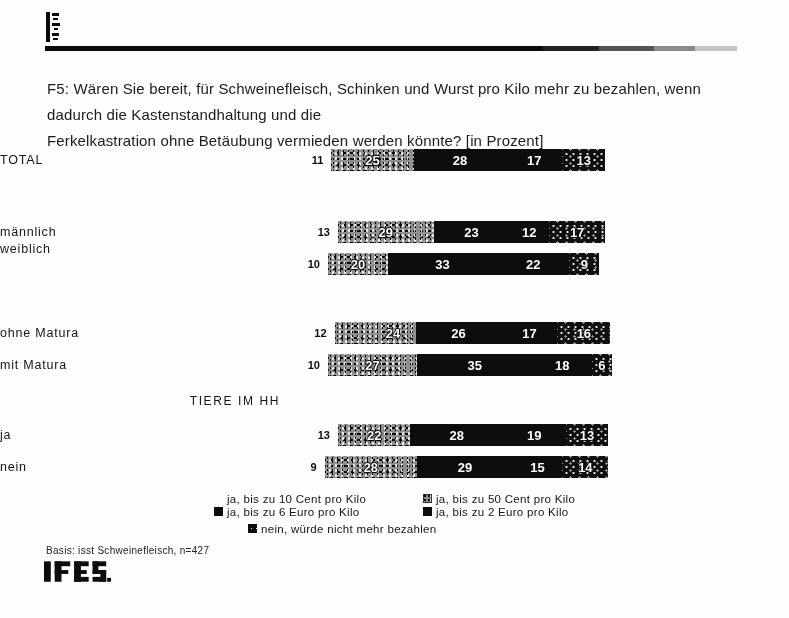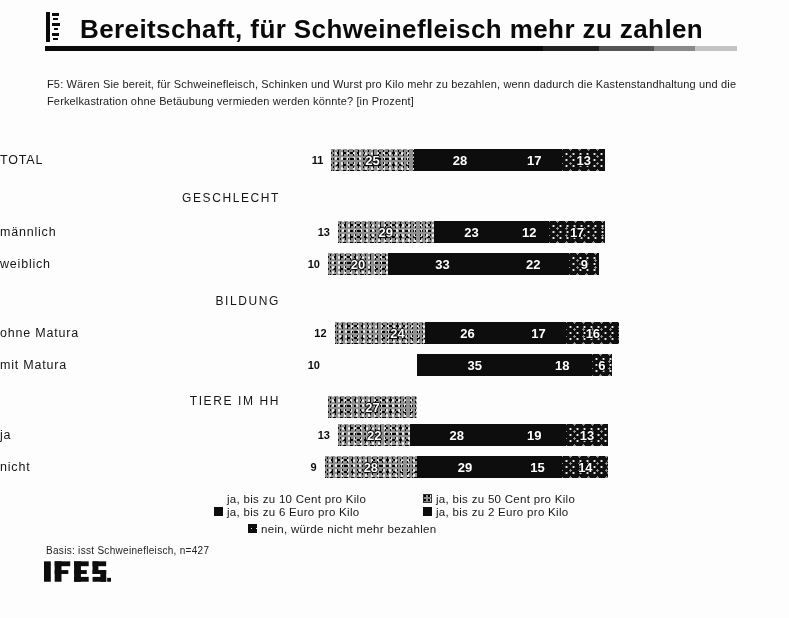--- a/index.html
+++ b/index.html
@@ -7,22 +7,22 @@
         font-family:"Liberation Sans",sans-serif;color:#141414;}
 
   
   .hdr-icon{position:absolute;left:45px;top:12px;}
   .title{position:absolute;left:80px;top:14px;font-size:26px;font-weight:bold;
          letter-spacing:.4px;color:#0a0a0a;white-space:nowrap;}
   .rule{position:absolute;left:45px;top:46px;width:692px;height:5px;
         background:linear-gradient(90deg,#0a0a0a 0 72%,#222 72% 80%,#555 80% 88%,#8a8a8a 88% 94%,#c4c4c4 94% 100%);}
 
   
-  .question{position:absolute;left:47px;top:76px;width:712px;font-size:11px;
-            line-height:17px;letter-spacing:.15px;color:#1c1c1c;}
+  .question{position:absolute;left:47px;top:76px;width:712px;font-size:15px;
+            line-height:26px;letter-spacing:.15px;color:#1c1c1c;}
 
   
   .chart{position:absolute;left:0;top:0;width:789px;height:618px;}
   .group-label{position:absolute;left:0;width:280px;text-align:right;font-size:12px;
                letter-spacing:1.6px;color:#161616;white-space:nowrap;}
   .row-label{position:absolute;left:0;width:287px;text-align:left;font-size:12.5px;
              letter-spacing:.8px;color:#161616;white-space:nowrap;}
   .bar{position:absolute;height:22px;display:flex;}
   .seg{height:22px;display:flex;align-items:center;justify-content:center;box-sizing:border-box;}
   .seg-white{background:transparent;justify-content:flex-end;}
@@ -71,21 +71,20 @@
     <g fill="#0a0a0a">
       <rect x="1" y="0" width="4" height="30"></rect>
       <rect x="7" y="1" width="7" height="3"></rect>
       <rect x="8" y="6" width="5" height="2"></rect>
       <rect x="7" y="11" width="8" height="3"></rect>
       <rect x="9" y="16" width="4" height="2"></rect>
       <rect x="7" y="21" width="7" height="3"></rect>
       <rect x="8" y="26" width="5" height="2"></rect>
     </g>
   </svg>
-  <div class="title">Bereitschaft, für Schweinefleisch mehr zu zahlen</div>
   <div class="rule"></div>
 
   <div class="question">
     <div>F5: Wären Sie bereit, für Schweinefleisch, Schinken und Wurst pro Kilo mehr zu bezahlen, wenn dadurch die Kastenstandhaltung und die</div>
     <div>Ferkelkastration ohne Betäubung vermieden werden könnte? [in Prozent]</div>
   </div>
 
   <div class="chart">
       <div class="row-label" style="top: 153px;">TOTAL</div>
       <div class="bar" style="left: 295px; top: 149px;">
@@ -98,82 +97,80 @@
         <div class="seg seg-black" style="width: 92.4px;">
           <span class="num">28</span>
         </div>
         <div class="seg seg-black" style="width: 56.1px;">
           <span class="num">17</span>
         </div>
         <div class="seg seg-dark" style="width: 42.9px;">
           <span class="num">13</span>
         </div>
       </div>
-      <div class="group-label" style="top: 191px;">GESCHLECHT</div>
       <div class="row-label" style="top: 225px;">männlich</div>
       <div class="bar" style="left: 295px; top: 221px;">
         <div class="seg seg-white" style="width: 42.9px;">
           <span class="num-out">13</span>
         </div>
         <div class="seg seg-dither" style="width: 95.7px;">
           <span class="num">29</span>
         </div>
         <div class="seg seg-black" style="width: 75.9px;">
           <span class="num">23</span>
         </div>
         <div class="seg seg-black" style="width: 39.6px;">
           <span class="num">12</span>
         </div>
         <div class="seg seg-dark" style="width: 56.1px;">
           <span class="num">17</span>
         </div>
       </div>
-      <div class="row-label" style="top: 257px;">weiblich</div>
+      <div class="row-label" style="top: 242px;">weiblich</div>
       <div class="bar" style="left: 295px; top: 253px;">
         <div class="seg seg-white" style="width: 33px;">
           <span class="num-out">10</span>
         </div>
         <div class="seg seg-dither" style="width: 60px;">
           <span class="num">20</span>
         </div>
         <div class="seg seg-black" style="width: 108.9px;">
           <span class="num">33</span>
         </div>
         <div class="seg seg-black" style="width: 72.6px;">
           <span class="num">22</span>
         </div>
         <div class="seg seg-dark" style="width: 29.7px;">
           <span class="num">9</span>
         </div>
       </div>
-      <div class="group-label" style="top: 294px;">BILDUNG</div>
       <div class="row-label" style="top: 326px;">ohne Matura</div>
       <div class="bar" style="left: 295px; top: 322px;">
         <div class="seg seg-white" style="width: 39.6px;">
           <span class="num-out">12</span>
         </div>
-        <div class="seg seg-dither" style="width: 90px; padding-left: 36px;">
+        <div class="seg seg-dither" style="width: 81px; padding-left: 36px;">
           <span class="num">24</span>
         </div>
         <div class="seg seg-black" style="width: 85.8px;">
           <span class="num">26</span>
         </div>
         <div class="seg seg-black" style="width: 56.1px;">
           <span class="num">17</span>
         </div>
         <div class="seg seg-dark" style="width: 52.8px;">
           <span class="num">16</span>
         </div>
       </div>
       <div class="row-label" style="top: 358px;">mit Matura</div>
       <div class="bar" style="left: 295px; top: 354px;">
         <div class="seg seg-white" style="width: 33px;">
           <span class="num-out">10</span>
         </div>
-        <div class="seg seg-dither" style="width: 89.1px; margin-top: 42px;">
+        <div class="seg seg-dither" style="width: 89.1px;">
           <span class="num">27</span>
         </div>
         <div class="seg seg-black" style="width: 115.5px; text-align: right;">
           <span class="num">35</span>
         </div>
         <div class="seg seg-black" style="width: 59.4px;">
           <span class="num">18</span>
         </div>
         <div class="seg seg-dark" style="width: 19.8px;">
           <span class="num">6</span>
@@ -191,21 +188,21 @@
         <div class="seg seg-black" style="width: 92.4px;">
           <span class="num">28</span>
         </div>
         <div class="seg seg-black" style="width: 62.7px;">
           <span class="num">19</span>
         </div>
         <div class="seg seg-dark" style="width: 42.9px;">
           <span class="num">13</span>
         </div>
       </div>
-      <div class="row-label" style="top: 460px;">nicht</div>
+      <div class="row-label" style="top: 460px;">nein</div>
       <div class="bar" style="left: 295px; top: 456px;">
         <div class="seg seg-white" style="width: 29.7px;">
           <span class="num-out">9</span>
         </div>
         <div class="seg seg-dither" style="width: 92.4px;">
           <span class="num">28</span>
         </div>
         <div class="seg seg-black" style="width: 95.7px;">
           <span class="num">29</span>
         </div>

